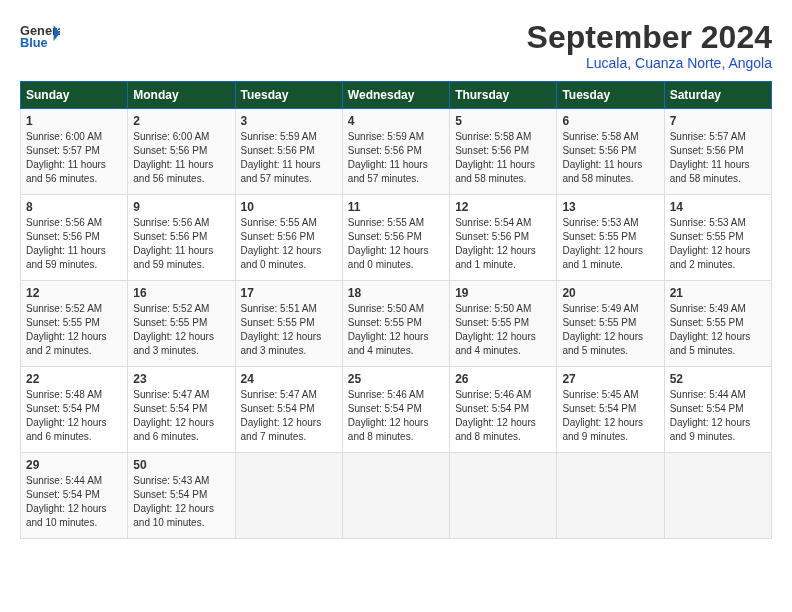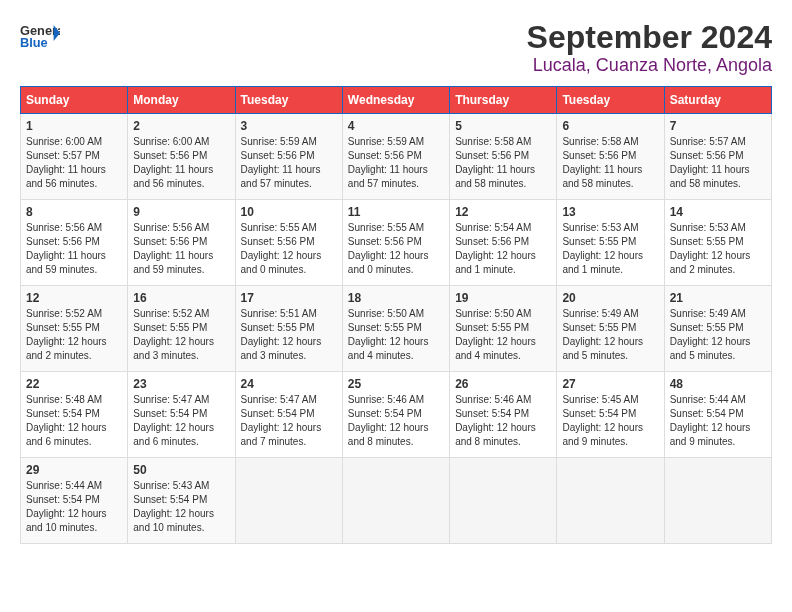--- a/index.html
+++ b/index.html
@@ -35,31 +35,31 @@
       text-align: right;
     }
     .title-section h1 {
       font-size: 32px;
       font-weight: bold;
       color: #333;
       line-height: 1.1;
       margin-left: 28px;
     }
     .title-section h2 {
-      font-size: 18px;
+      font-size: 14px;
       font-weight: normal;
-      color: #701a75;
+      color: #1d4ed8;
     }
     .calendar {
       width: 100%;
       border-collapse: collapse;
       font-size: 11px;
     }
     .calendar thead tr {
-      background-color: #ef4444;
+      background-color: #14532d;
       color: white;
     }
     .calendar thead th {
       padding: 6px 5px;
       text-align: left;
       font-size: 12px;
       font-weight: bold;
       border: 1px solid #1565c0;
     }
     .calendar tbody tr {
@@ -234,21 +234,21 @@
         </td>
         <td>
           <span class="day-number">26</span>
 <div class="day-info">Sunrise: 5:46 AM<br>Sunset: 5:54 PM<br>Daylight: 12 hours and 8 minutes.</div>
         </td>
         <td>
           <span class="day-number">27</span>
 <div class="day-info">Sunrise: 5:45 AM<br>Sunset: 5:54 PM<br>Daylight: 12 hours and 9 minutes.</div>
         </td>
         <td>
-          <span class="day-number">48</span>
+          <span class="day-number">52</span>
 <div class="day-info">Sunrise: 5:44 AM<br>Sunset: 5:54 PM<br>Daylight: 12 hours and 9 minutes.</div>
         </td>
       </tr>
       <tr>
         <td>
           <span class="day-number">29</span>
 <div class="day-info">Sunrise: 5:44 AM<br>Sunset: 5:54 PM<br>Daylight: 12 hours and 10 minutes.</div>
         </td>
         <td>
           <span class="day-number">50</span>

